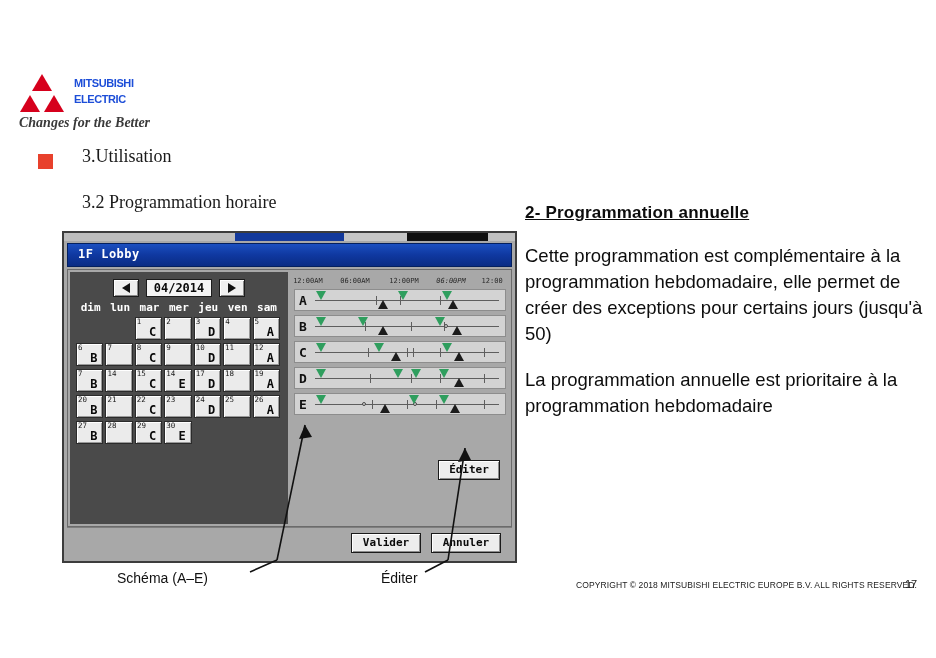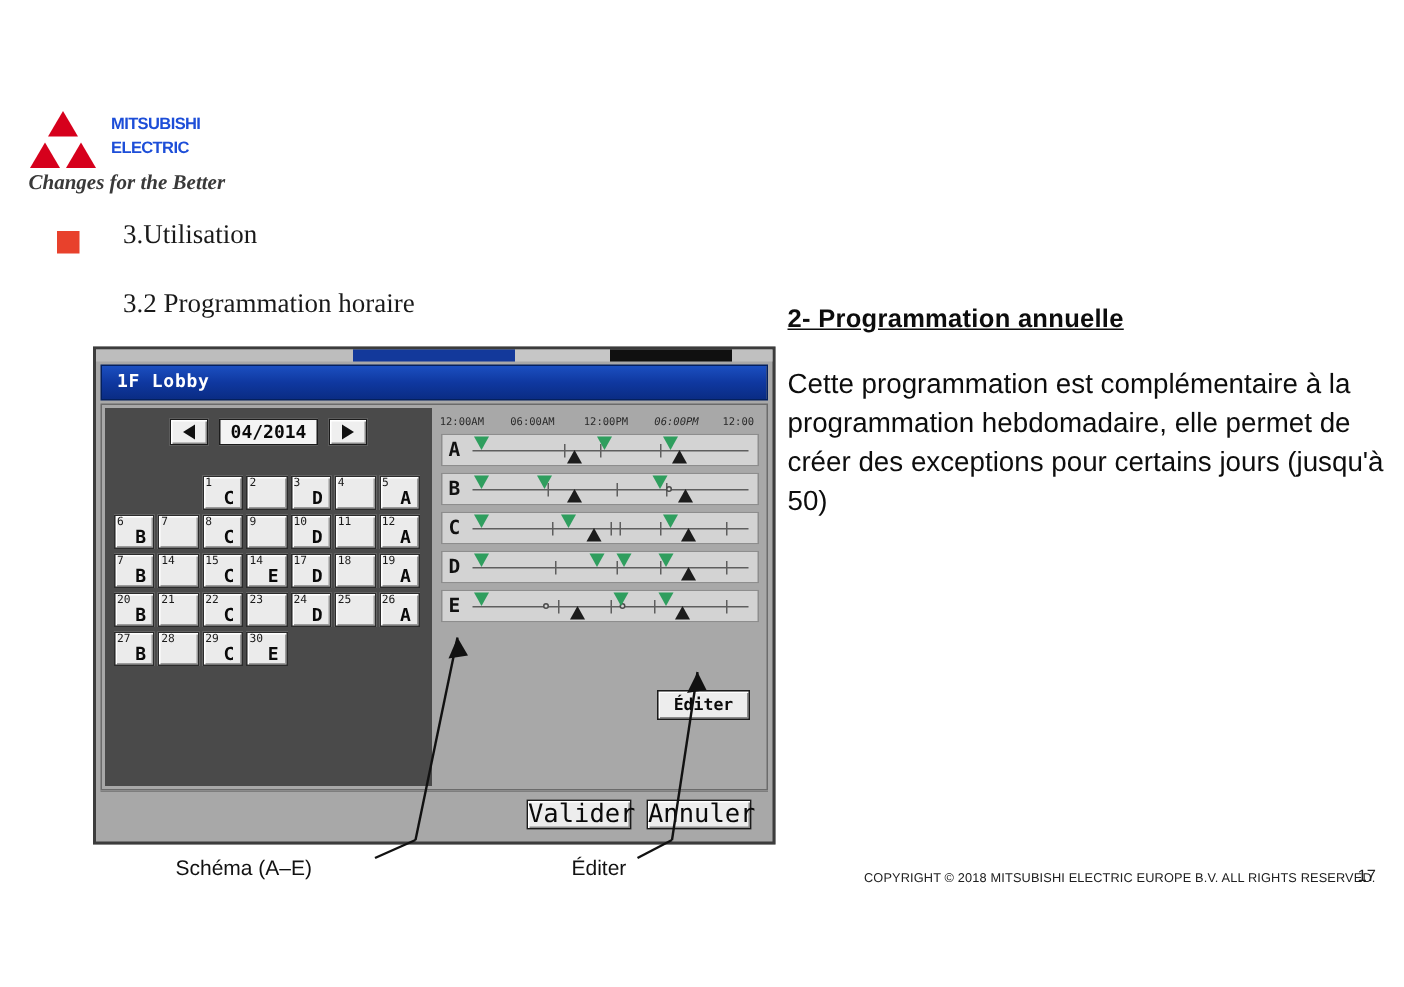--- a/index.html
+++ b/index.html
@@ -410,22 +410,22 @@
   .footer-btn {
     position: absolute;
     top: 5px;
     width: 70px;
     height: 20px;
     background: #ededed;
     border: 1px solid #1a1a1a;
     box-shadow: inset 1px 1px 0 #ffffff, inset -1px -1px 0 #8c8c8c;
     box-sizing: border-box;
     font-family: "DejaVu Sans Mono", monospace;
-    font-size: 17px;
-    font-weight: normal;
+    font-size: 11px;
+    font-weight: bold;
     color: #0a0a0a;
     text-align: center;
     line-height: 18px;
     cursor: pointer;
   }
   #btn-valider { left: 284px; }
   #btn-annuler { left: 364px; }
 
   
   #annotation-layer {
@@ -479,20 +479,29 @@
       <div id="cal-nav">
         <div class="cal-arrow-btn">
           <span class="cal-arrow-glyph arrow-left"></span>
         </div>
         <div id="cal-month-display">04/2014</div>
         <div class="cal-arrow-btn">
           <span class="cal-arrow-glyph arrow-right"></span>
         </div>
       </div>
 
+      <div id="cal-daynames">
+          <div class="cal-dayname">dim</div>
+          <div class="cal-dayname">lun</div>
+          <div class="cal-dayname">mar</div>
+          <div class="cal-dayname">mer</div>
+          <div class="cal-dayname">jeu</div>
+          <div class="cal-dayname">ven</div>
+          <div class="cal-dayname">sam</div>
+        </div>
       <div id="cal-grid">
           <div class="cal-week">
             <div class="cal-cell empty"></div>
             <div class="cal-cell empty"></div>
             <div class="cal-cell filled">
               <span class="cal-daynum">1</span>
               <span class="cal-pattern">C</span>
             </div>
             <div class="cal-cell filled">
               <span class="cal-daynum">2</span>
@@ -702,20 +711,21 @@
 
   <div id="device-footer">
     <div id="btn-valider" class="footer-btn">Valider</div>
     <div id="btn-annuler" class="footer-btn">Annuler</div>
   </div>
 </div>
 
 <div id="right-column">
   <div id="right-title">2- Programmation annuelle</div>
   <div class="right-para">Cette programmation est complémentaire à la programmation hebdomadaire, elle permet de créer des exceptions pour certains jours (jusqu'à 50)</div>
+  <div class="right-para">La programmation annuelle est prioritaire à la programmation hebdomadaire</div>
 </div>
 
 <div id="footer-copyright">COPYRIGHT © 2018 MITSUBISHI ELECTRIC EUROPE B.V. ALL RIGHTS RESERVED.</div>
 <div id="footer-pagenum">17</div>
 
 <svg id="annotation-layer">
   <line x1="250" y1="572" x2="277" y2="560" stroke="#111" stroke-width="1.6"></line>
   <line x1="277" y1="560" x2="305" y2="425" stroke="#111" stroke-width="1.6"></line>
   <polygon points="305,425 299,439 312,437" fill="#111"></polygon>
 

